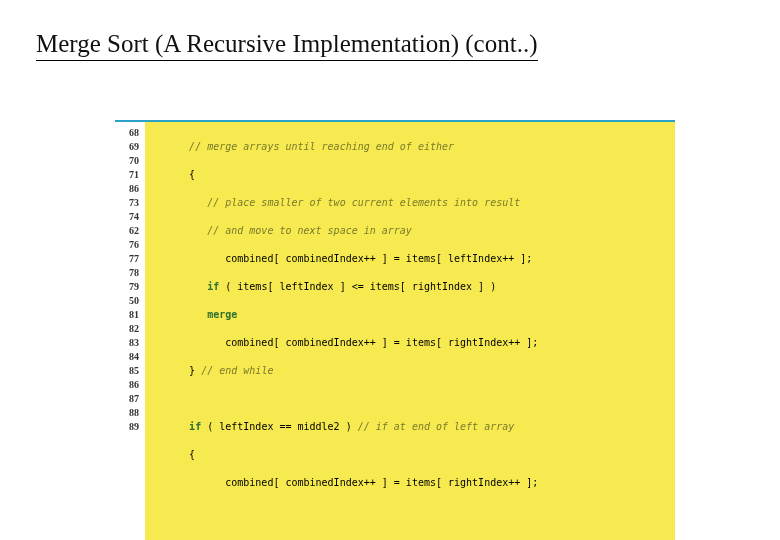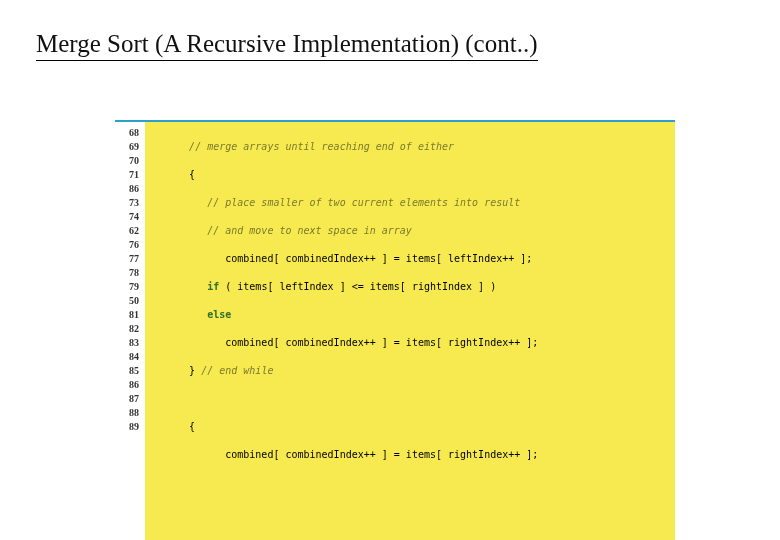--- a/index.html
+++ b/index.html
@@ -99,24 +99,25 @@
           <div>88</div>
           <div>89</div>
         </div>
       <div class="code-area">
 <span class="line"><span class="cm">      // merge arrays until reaching end of either</span></span>
 <span class="line"><span>      {</span></span>
 <span class="line"><span class="cm">         // place smaller of two current elements into result</span></span>
 <span class="line"><span class="cm">         // and move to next space in array</span></span>
 <span class="line"><span>            combined[ combinedIndex++ ] = items[ leftIndex++ ];</span></span>
 <span class="line"><span class="kw">         if</span><span> ( items[ leftIndex ] &lt;= items[ rightIndex ] )</span></span>
-<span class="line"><span class="kw">         else</span></span>
+<span class="line"><span class="kw">         merge</span></span>
 <span class="line"><span>            combined[ combinedIndex++ ] = items[ rightIndex++ ];</span></span>
 <span class="line"><span>      } </span><span class="cm">// end while</span></span>
 <span class="line"><span></span></span>
+<span class="line"><span class="kw">      if</span><span> ( leftIndex == middle2 ) </span><span class="cm">// if at end of left array</span></span>
 <span class="line"><span>      {</span></span>
 <span class="line"><span>            combined[ combinedIndex++ ] = items[ rightIndex++ ];</span></span>
 
 
 
 
 
 
 
       </div>

